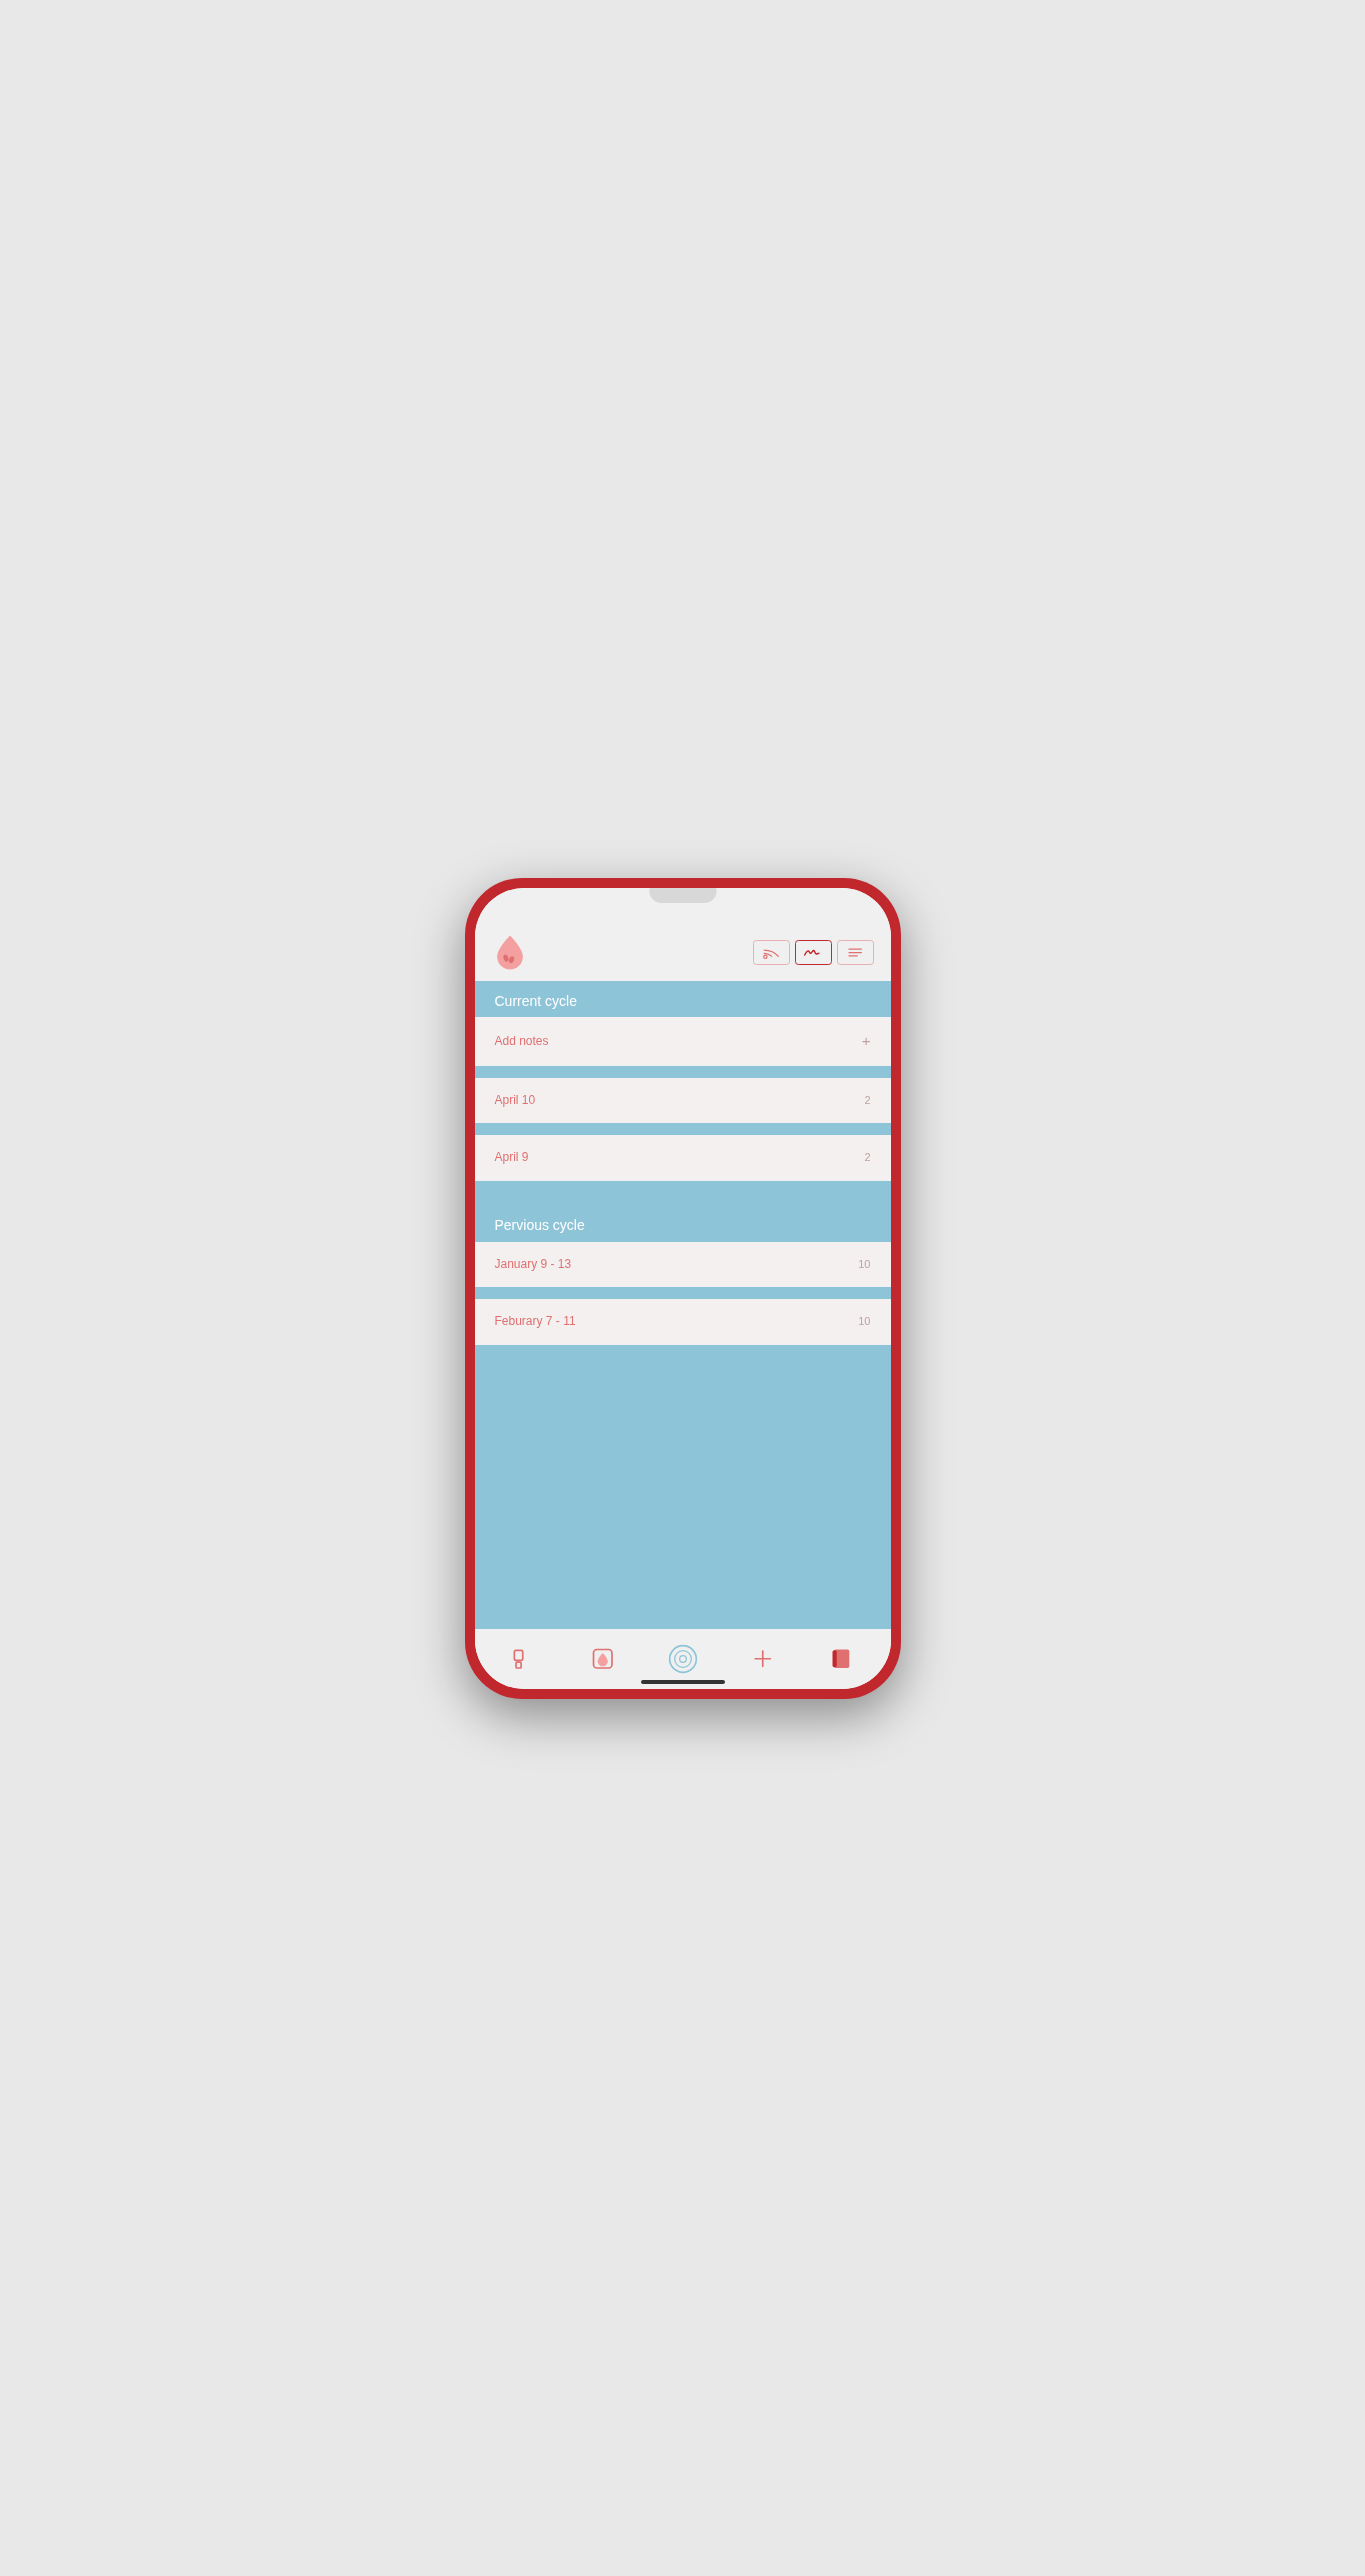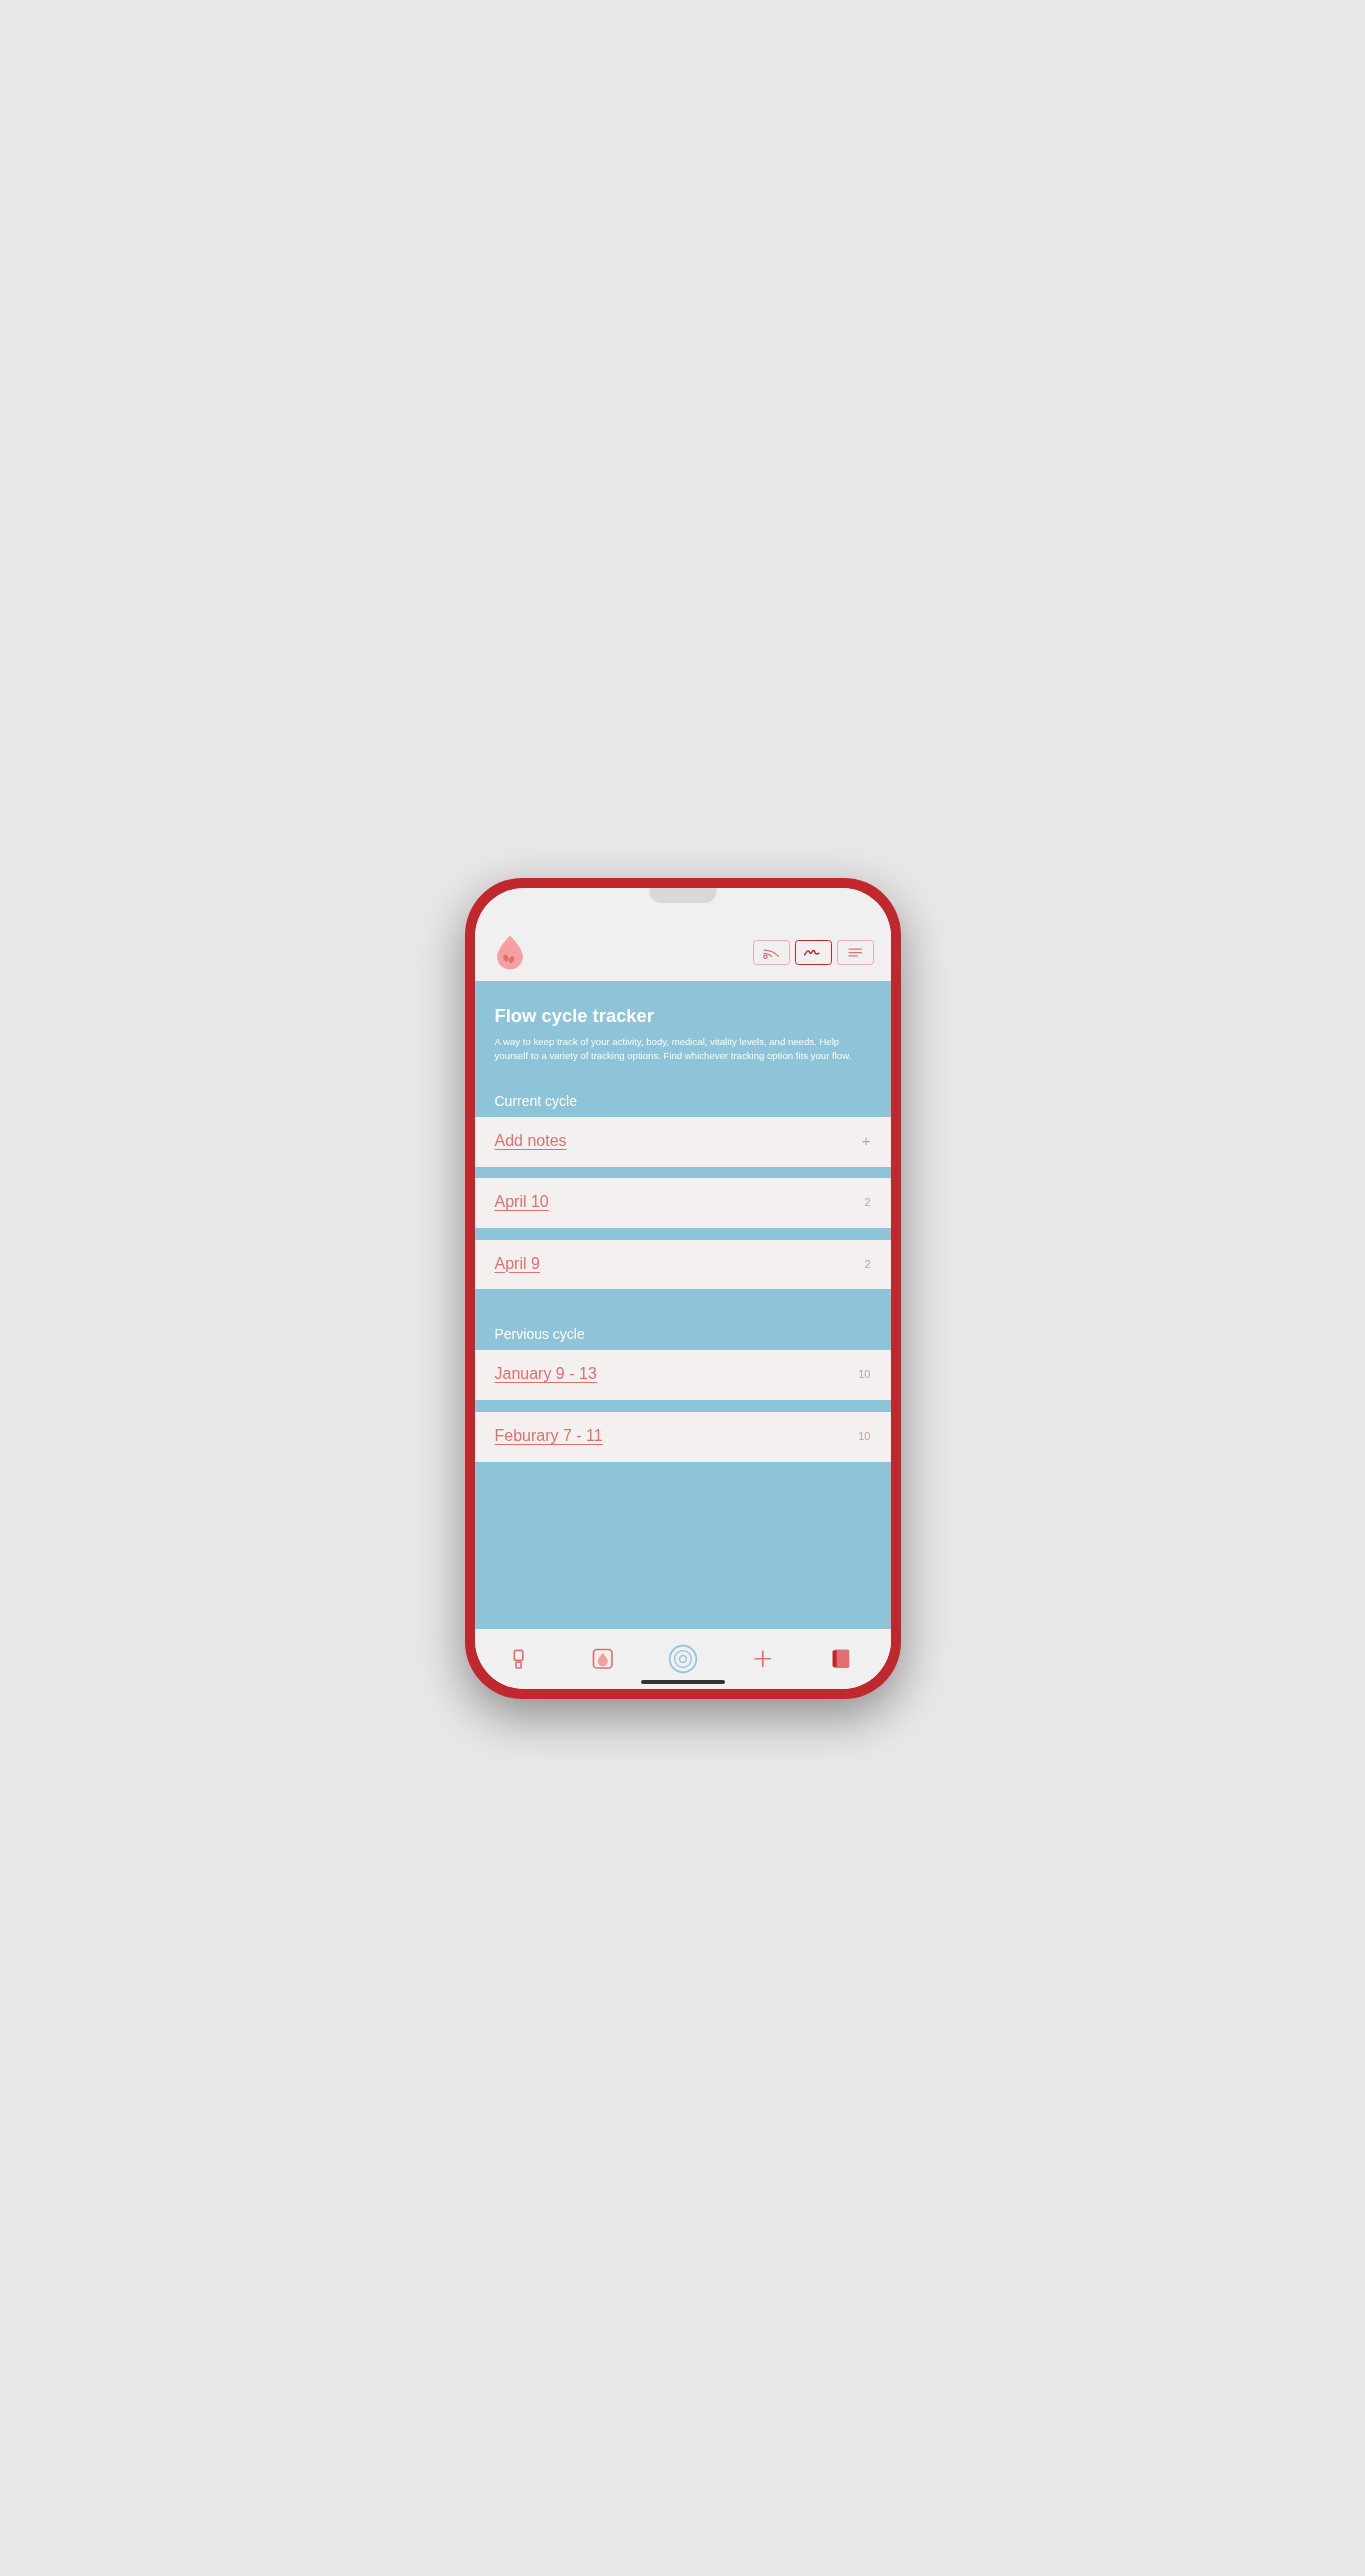--- a/index.html
+++ b/index.html
@@ -157,22 +157,21 @@
       margin: 0 0 1.7px 0;
       padding: 15px 20px;
       display: flex;
       justify-content: space-between;
       align-items: center;
       flex-shrink: 0;
     }
 
     .list-item-text {
       color: #e07070;
-      font-size: 16px;
-      text-decoration: underline;
+      font-size: 12px;
       text-underline-offset: 2.5px;
     }
 
     .list-item-value {
       color: #c0a0a0;
       font-size: 11px;
     }
 
     .list-item-plus {
       color: #c0a0a0;
@@ -264,24 +263,20 @@
             <line x1="3" y1="5" x2="19" y2="5" stroke="#e07070" stroke-width="1.5"></line>
             <line x1="3" y1="9" x2="19" y2="9" stroke="#e07070" stroke-width="1.5"></line>
             <line x1="3" y1="13" x2="14" y2="13" stroke="#e07070" stroke-width="1.5"></line>
           </svg>
         </div>
       </div>
     </div>
 
     <div class="scroll-area">
 
-      <div class="hero-section">
-        <div class="hero-title">Flow cycle tracker</div>
-        <div class="hero-desc">A way to keep track of your activity, body, medical, vitality levels, and needs. Help yourself to a variety of tracking options. Find whichever tracking option fits your flow.</div>
-      </div>
 
       <div class="section-label">Current cycle</div>
 
       <div class="list-item">
         <span class="list-item-text">Add notes</span>
         <span class="list-item-plus">+</span>
       </div>
 
       <div class="section-gap"></div>
       <div class="list-item">

